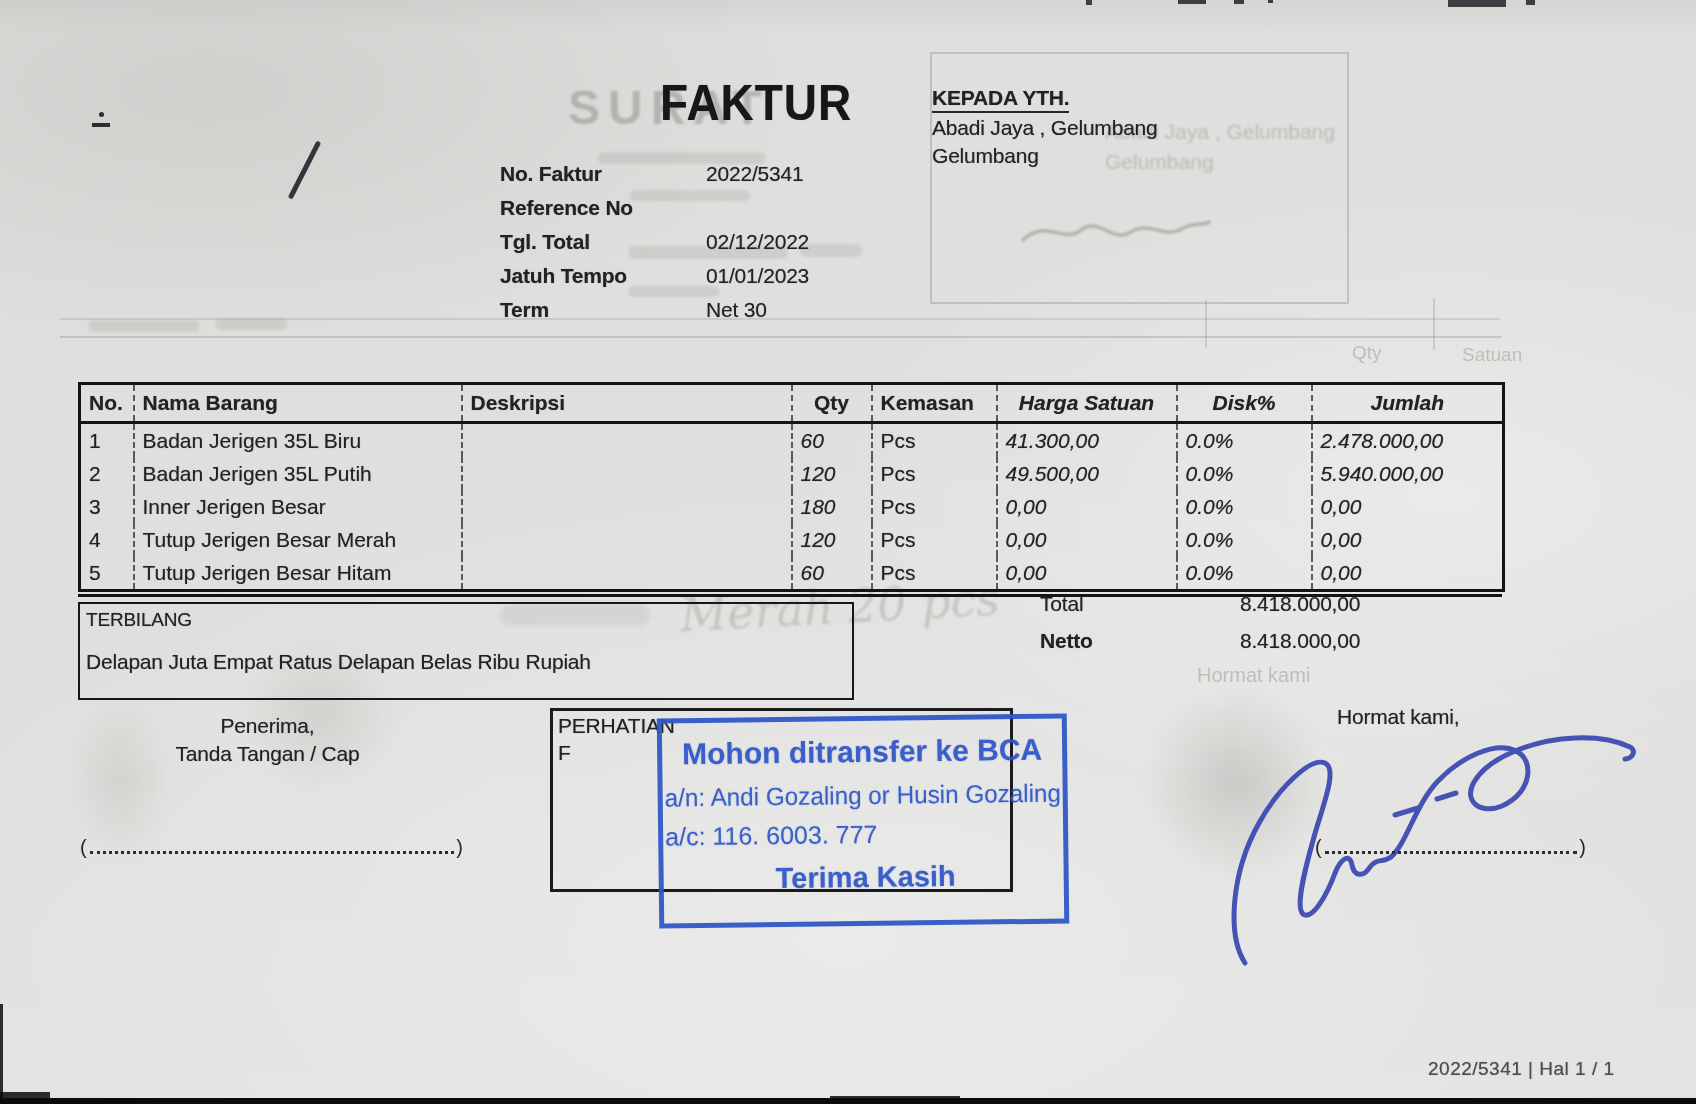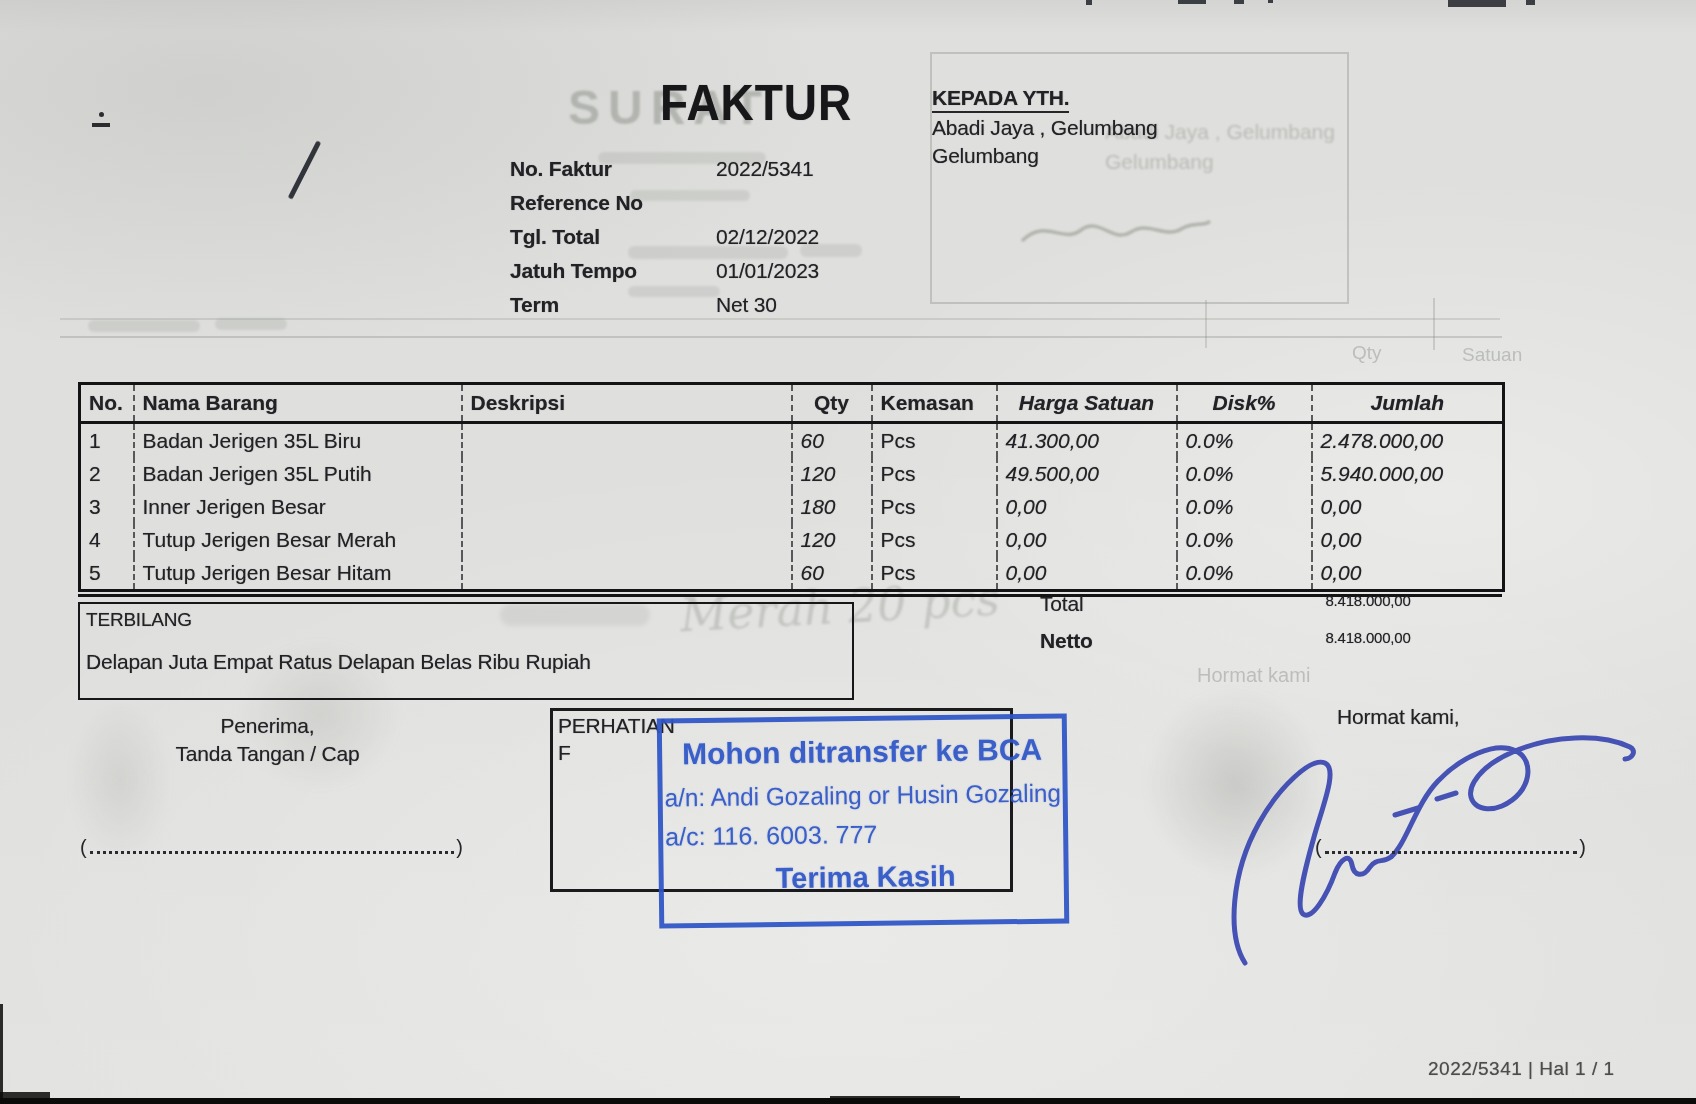--- a/index.html
+++ b/index.html
@@ -24,38 +24,38 @@
 
   
   .tick{position:absolute;background:#20242a;opacity:.85;}
   .ink{position:absolute;background:#2c2c30;}
 
   
   .faktur-title{left:660px;top:74px;font-size:50px;font-weight:bold;letter-spacing:1px;
     color:#17171a;transform:scaleX(.92);transform-origin:left top;}
   .kepada-h{left:932px;top:86px;font-size:21px;font-weight:600;border-bottom:2px solid #26262a;padding-bottom:1px;}
   .meta{left:500px;top:152px;width:470px;}
-  .meta-row{display:flex;height:34px;align-items:center;margin-left:10px;}
+  .meta-row{display:flex;height:34px;align-items:flex-end;}
   .meta-label{width:206px;font-weight:bold;font-size:21px;}
   .meta-value{font-size:21px;}
 
   
   .items{left:78px;top:382px;width:1424px;border-collapse:collapse;table-layout:fixed;
     border:3px solid #141416;font-size:21px;}
   .items th{font-weight:bold;height:36px;border-bottom:3px solid #141416;}
   .items td{height:33px;}
   .items th,.items td{padding:0 8px;overflow:hidden;white-space:nowrap;text-shadow:0 0 1px rgba(25,25,28,.45);}
   .items th+th,.items td+td{border-left:2px dashed rgba(30,30,34,.7);}
   .al{text-align:left;} .ar{font-style:italic;} .ac{text-align:center;}
   .dbl-line{left:78px;top:594px;width:1424px;height:3px;background:#141416;}
 
   
   .terbilang-box{left:78px;top:602px;width:772px;height:94px;border:2.5px solid #17171a;}
   .tot-lbl{font-size:21px;}
-  .tot-val{font-size:15px;text-align:center;width:256px;}
+  .tot-val{font-size:21px;text-align:left;width:256px;}
 
   
   .center-col{text-align:center;font-size:21px;line-height:28px;}
   .dotline{display:flex;align-items:baseline;font-size:20px;letter-spacing:1px;color:#26262a;}
   .perhatian-box{left:550px;top:708px;width:457px;height:178px;border:3px solid #1b1b1d;font-size:21px;}
   .stamp{left:658px;top:716px;width:400px;height:200px;border:5px solid #2e55c7;
     transform:rotate(-0.7deg);color:#2e55c7;opacity:.93;}
   .stamp div{position:absolute;white-space:nowrap;text-shadow:0 0 2px rgba(46,85,199,.35);}
   .footer{left:1428px;top:1058px;font-size:19px;color:#4c4c48;letter-spacing:.5px;}
 </style>

